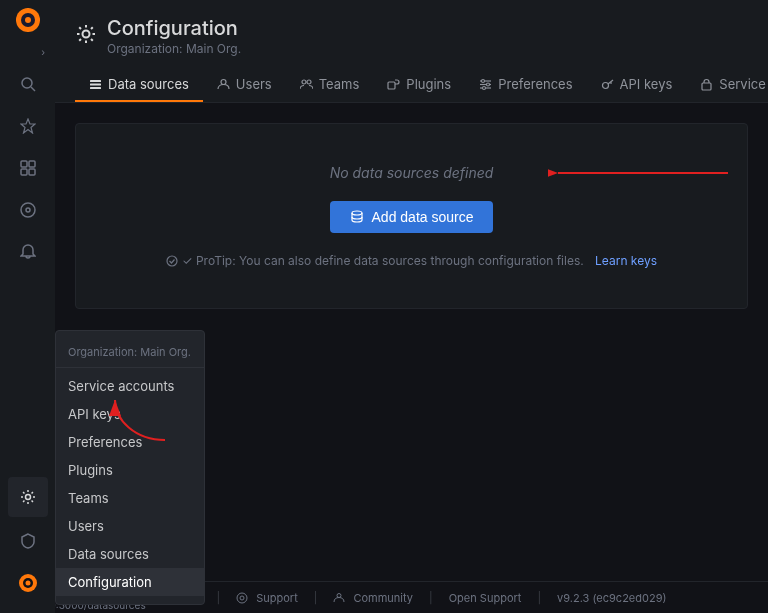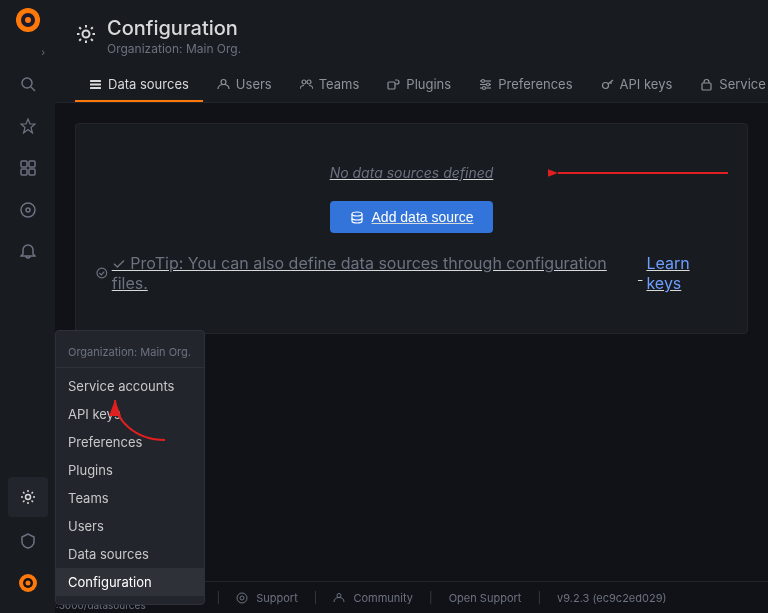--- a/index.html
+++ b/index.html
@@ -177,41 +177,40 @@
     }
     .content-box {
       background: #181b1f;
       border: 1px solid #22252b;
       border-radius: 4px;
       padding: 40px 20px;
       display: flex;
       flex-direction: column;
       align-items: center;
       gap: 20px;
-      text-decoration: underline;
     }
     .no-data-text {
       color: #6c7280;
       font-size: 14px;
       font-style: italic;
     }
     .add-button {
       background: #3274d9;
       color: #fff;
       border: none;
       border-radius: 4px;
       padding: 8px 20px;
       font-size: 14px;
       cursor: pointer;
       display: flex;
-      align-items: flex-end;
+      align-items: center;
       gap: 8px;
     }
     .protip {
-      font-size: 16px;
+      font-size: 12px;
       color: #6c7280;
       display: flex;
       align-items: center;
       gap: 4px;
     }
     .protip a {
       color: #6e9fff;
       text-decoration: none;
     }
 

